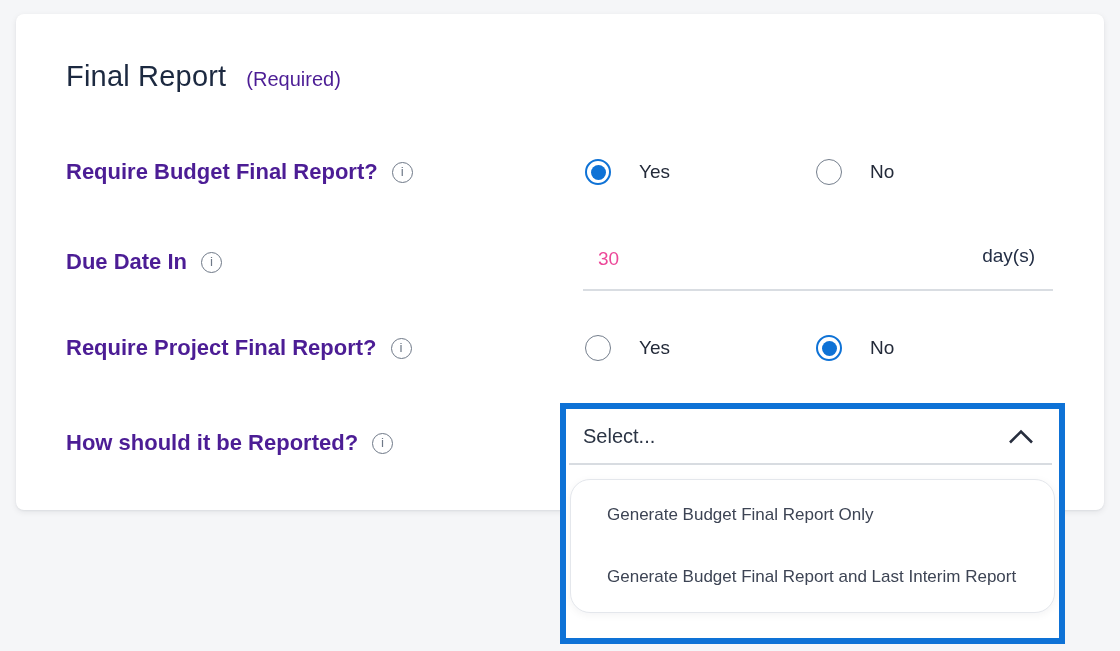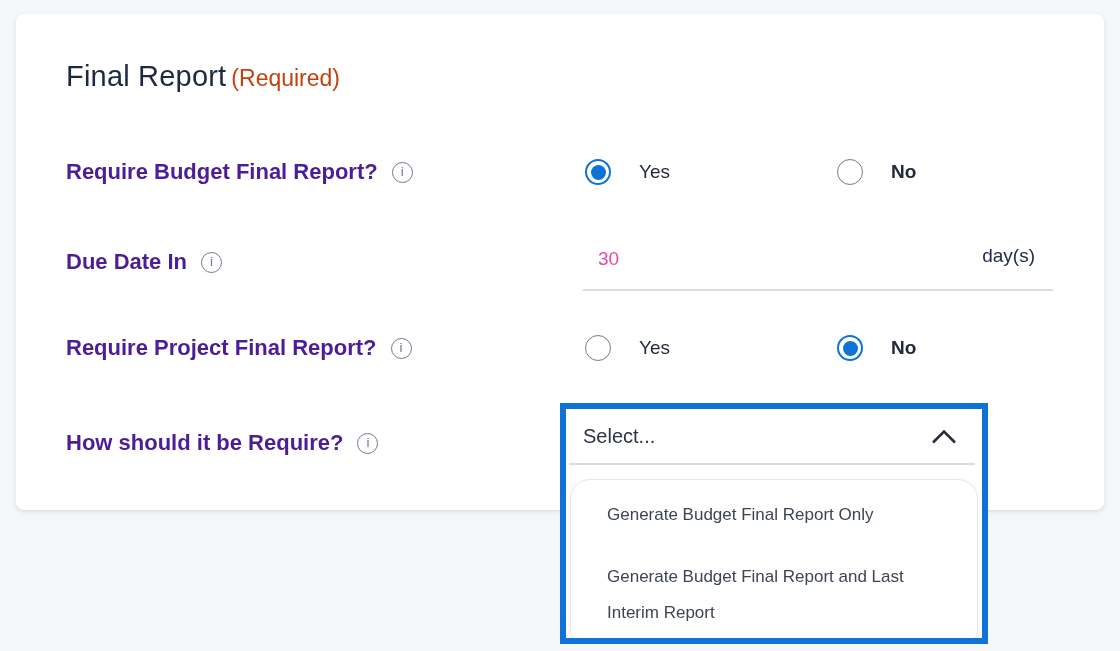--- a/index.html
+++ b/index.html
@@ -35,24 +35,24 @@
     display: flex;
     align-items: baseline;
   }
   .title {
     font-size: 29px;
     font-weight: 400;
     color: #1c2940;
     letter-spacing: .2px;
   }
   .required-tag {
-    margin-left: 5px;
-    font-size: 23px;
+    margin-left: 20px;
+    font-size: 20px;
     font-weight: 400;
-    color: #c2410c;
+    color: #4c1d95;
   }
 
   
   .row {
     position: absolute;
     left: 50px;
     right: 34px;
     height: 34px;
   }
   .row-1 { top: 141px; }
@@ -98,21 +98,21 @@
   
   .radio-item {
     position: absolute;
     top: 0;
     height: 34px;
     display: flex;
     align-items: center;
     cursor: pointer;
   }
   .radio-item.pos-0 { left: 2px; }
-  .radio-item.pos-1 { left: 254px; font-weight: bold; }
+  .radio-item.pos-1 { left: 233px; }
   .radio-circle {
     width: 26px;
     height: 26px;
     box-sizing: border-box;
     border-radius: 50%;
     background: #ffffff;
     flex: 0 0 auto;
   }
   .radio-circle.unchecked {
     border: 1.5px solid #747e8c;
@@ -164,21 +164,21 @@
     padding-right: 18px;
     font-size: 19px;
     color: #232e45;
   }
 
   
   .dropdown-overlay {
     position: absolute;
     left: 560px;
     top: 403px;
-    width: 428px;
+    width: 505px;
     height: 241px;
     box-sizing: border-box;
     border: 6px solid #0e72d6;
     background: #ffffff;
     overflow: hidden;
     z-index: 5;
   }
   .select-control {
     height: 54px;
     display: flex;
@@ -276,21 +276,21 @@
         <span class="radio-circle checked">
             <span class="radio-dot"></span>
           </span>
         <span class="radio-label">No</span>
       </div>
     </div>
   </div>
 
   <div class="row row-4">
     <div class="label-group">
-      <span class="field-label">How should it be Require?</span>
+      <span class="field-label">How should it be Reported?</span>
       <span class="info-icon">
           <span>i</span>
         </span>
     </div>
   </div>
 
 </div>
 
 <div class="dropdown-overlay">
   <div class="select-control">

